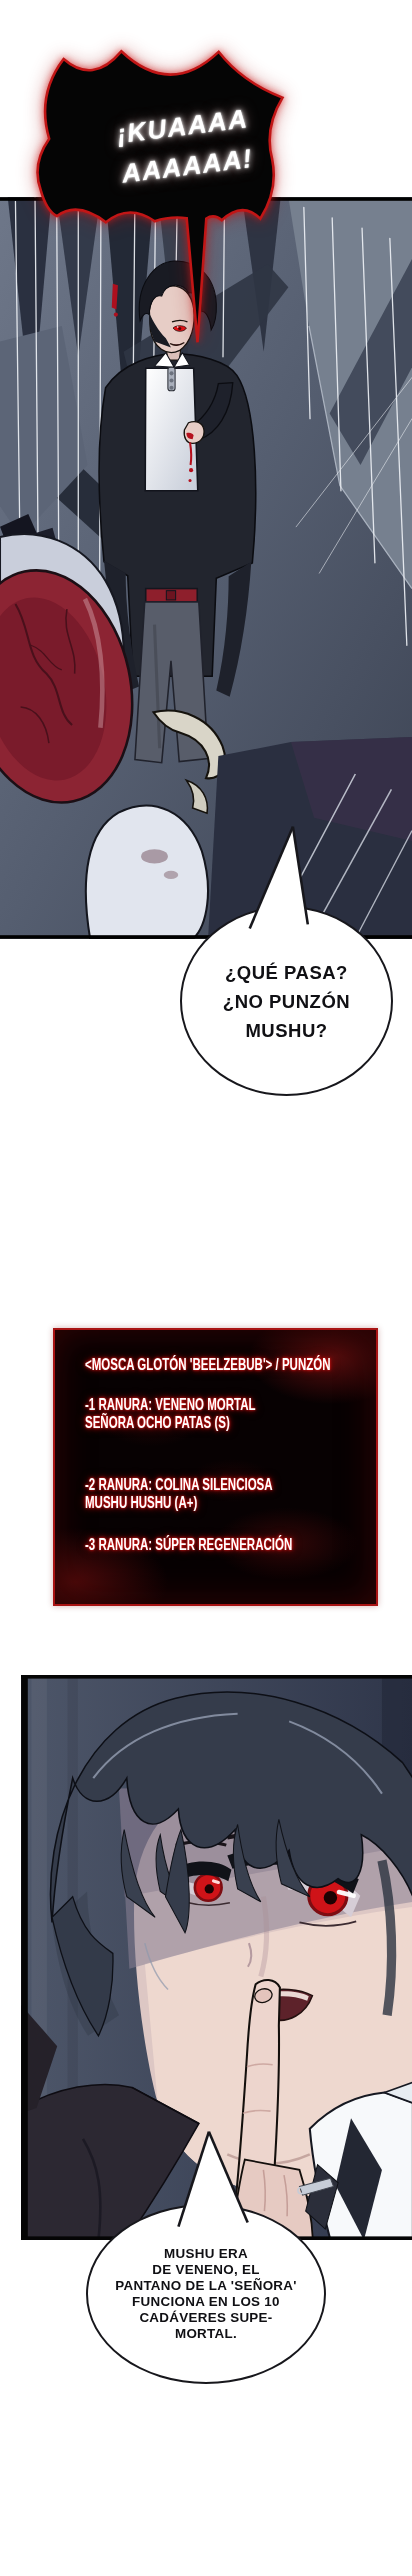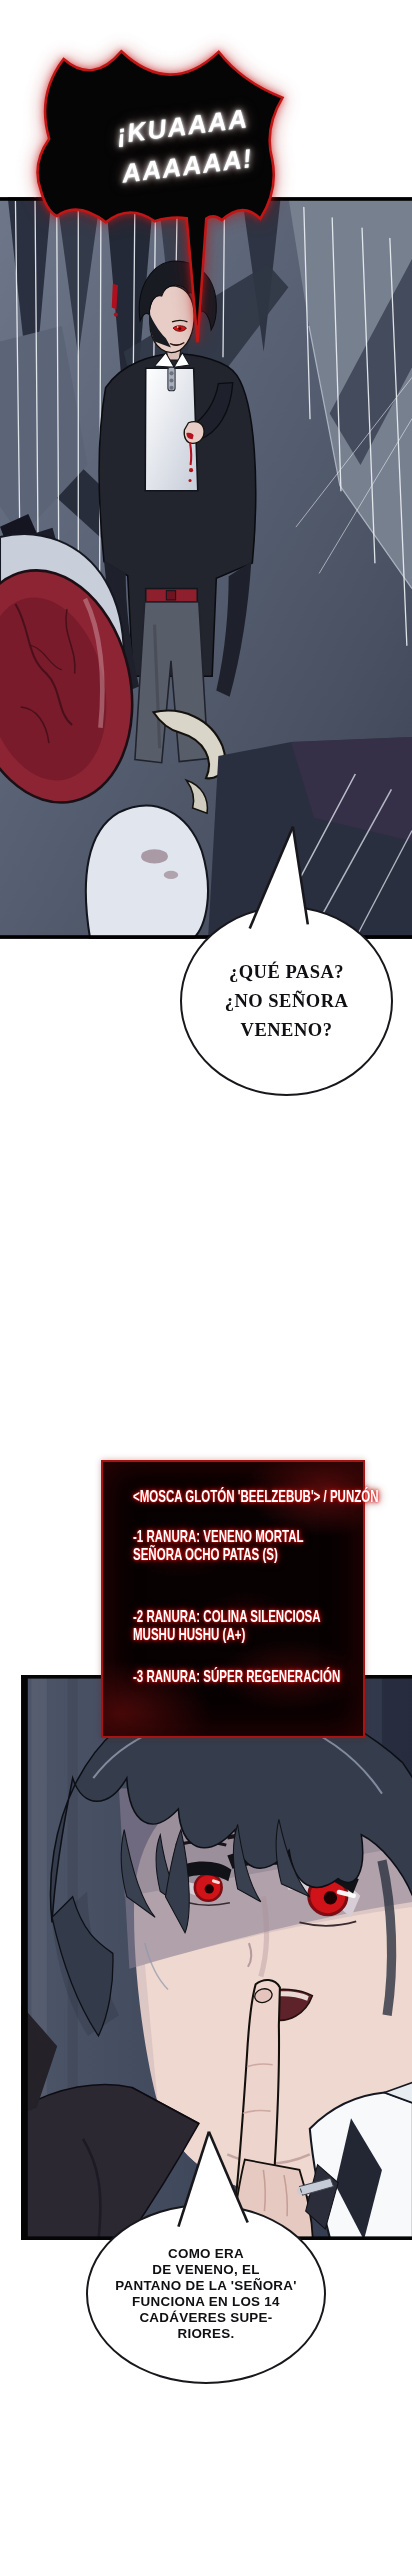--- a/index.html
+++ b/index.html
@@ -23,39 +23,38 @@
   #panel1{left:0;top:197px;width:412px;height:742px;z-index:1;}
   #panel2{left:20.6px;top:1675px;width:392px;height:565px;z-index:1;}
   
   .bubble{
     background:#fff;border:2.6px solid #17171c;border-radius:50%;
     box-sizing:border-box;z-index:3;
     display:flex;flex-direction:column;justify-content:center;align-items:center;
     color:#101014;font-weight:bold;text-align:center;
   }
   #bubble1{left:180px;top:906px;width:213px;height:190px;
-    font-size:18.5px;line-height:29px;letter-spacing:0.5px;font-family:Liberation Serif, serif;}
+    font-size:18.5px;line-height:29px;letter-spacing:0.5px;}
   #bubble2{left:86px;top:2204px;width:240px;height:180px;
     font-size:13.4px;line-height:16px;letter-spacing:0.3px;}
   .tail{z-index:4;}
   #tail1{left:227px;top:804px;width:103px;height:144px;}
   #tail2{left:165px;top:2112px;width:93px;height:124px;}
   
   #status-box{
-    left:53px;top:1460px;width:264px;height:278px;box-sizing:border-box;
+    left:53px;top:1328px;width:325px;height:278px;box-sizing:border-box;
     border:2.1px solid #a81414;z-index:2;
     background-color:#070102;
     background-image:
       radial-gradient(ellipse 118px 67px at 86% 10%, rgba(155,22,22,.55), transparent 70%),
       radial-gradient(ellipse 134px 77px at 6% 92%, rgba(145,18,18,.50), transparent 70%),
       radial-gradient(ellipse 103px 52px at 72% 78%, rgba(120,15,15,.38), transparent 70%),
       radial-gradient(ellipse 77px 41px at 30% 32%, rgba(95,10,10,.30), transparent 70%),
       radial-gradient(ellipse 62px 31px at 55% 55%, rgba(70,8,8,.30), transparent 70%);
     box-shadow:inset 0 0 36px rgba(55,4,4,.9), 0 0 6.2px rgba(120,10,10,.30);
-    margin-left:48px;
   }
   .status-line{
     position:absolute;left:30px;white-space:nowrap;
     color:#fff;font-weight:bold;font-size:14.4px;
     text-shadow:0 0 2.6px #ff2222,0 0 5.7px #bb0505,0 0 10.3px #7a0202;
   }
   .status-line .tall{display:inline-block;transform:scale(.8,1.16);transform-origin:left center;}
 </style>
 </head>
 <body>
@@ -180,22 +179,22 @@
              Q295,340 265,350 Q215,315 170,352 Q115,310 75,340
              Q55,330 44,291 Q25,240 60,190 Q35,105 88,35 Z" fill="#050505" stroke="#c11616" stroke-width="5" stroke-linejoin="miter"></path>
   </svg>
   <div id="scream-text" class="abs">
     <div>¡KUAAAA</div>
     <div>AAAAAA!</div>
   </div>
 
   <div id="bubble1" class="abs bubble">
     <div>¿QUÉ PASA?</div>
-    <div>¿NO SEÑORA</div>
-    <div>VENENO?</div>
+    <div>¿NO PUNZÓN</div>
+    <div>MUSHU?</div>
   </div>
   <svg id="tail1" class="abs tail" viewBox="0 0 200 280" xmlns="http://www.w3.org/2000/svg">
     <polygon points="128,44 44,242 157,234" fill="#ffffff"></polygon>
     <line x1="128" y1="44" x2="44" y2="242" stroke="#17171c" stroke-width="5"></line>
     <line x1="128" y1="44" x2="157" y2="234" stroke="#17171c" stroke-width="5"></line>
   </svg>
 
   <div id="status-box" class="abs">
     <div class="status-line" style="top:26px"><span class="tall">&lt;MOSCA GLOTÓN 'BEELZEBUB'&gt; / PUNZÓN</span></div>
     <div class="status-line" style="top:66px"><span class="tall">-1 RANURA: VENENO MORTAL</span></div>
@@ -292,26 +291,26 @@
       <path d="M215,800 L345,870" stroke="#0e0c12" stroke-width="3"></path>
       <path d="M120,900 C150,950 160,1000 150,1096" stroke="#191621" stroke-width="5" fill="none" opacity=".8"></path>
       <path d="M0,640 L70,720 L30,840 L0,850 Z" fill="#252129"></path>
     </g>
     <rect x="0" y="0" width="13" height="1096" fill="#050505"></rect>
     <rect x="0" y="0" width="760" height="7" fill="#050505"></rect>
     <rect x="0" y="1089" width="760" height="7" fill="#050505"></rect>
   </svg>
 
   <div id="bubble2" class="abs bubble">
-    <div>COMO ERA</div>
+    <div>MUSHU ERA</div>
     <div>DE VENENO, EL</div>
     <div>PANTANO DE LA 'SEÑORA'</div>
-    <div>FUNCIONA EN LOS 14</div>
+    <div>FUNCIONA EN LOS 10</div>
     <div>CADÁVERES SUPE-</div>
-    <div>RIORES.</div>
+    <div>MORTAL.</div>
   </div>
   <svg id="tail2" class="abs tail" viewBox="0 0 180 240" xmlns="http://www.w3.org/2000/svg">
     <polygon points="85,38 26,222 160,214" fill="#ffffff"></polygon>
     <line x1="85" y1="38" x2="26" y2="222" stroke="#17171c" stroke-width="5"></line>
     <line x1="85" y1="38" x2="160" y2="214" stroke="#17171c" stroke-width="5"></line>
   </svg>
 
 </div>
 
 

